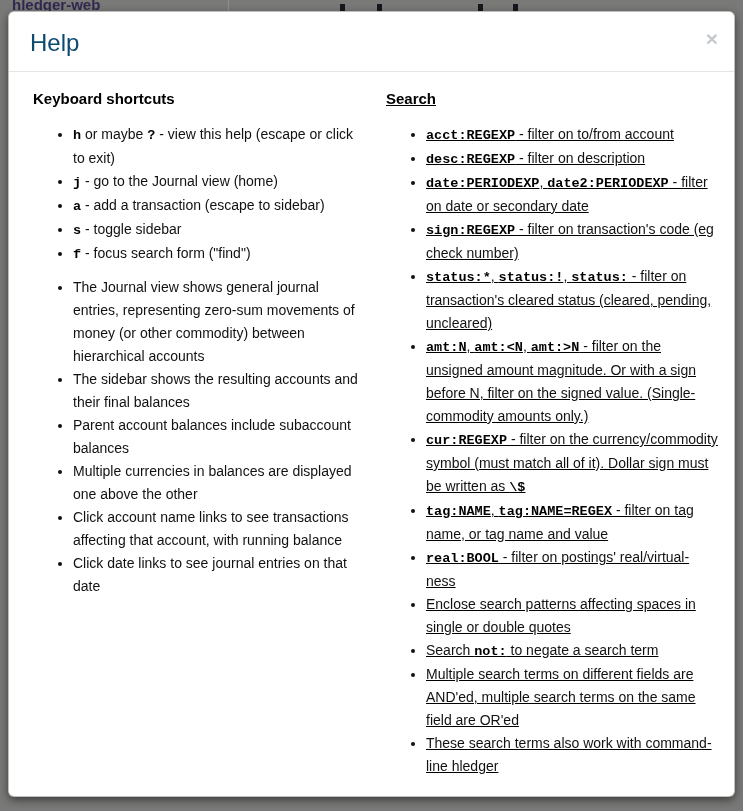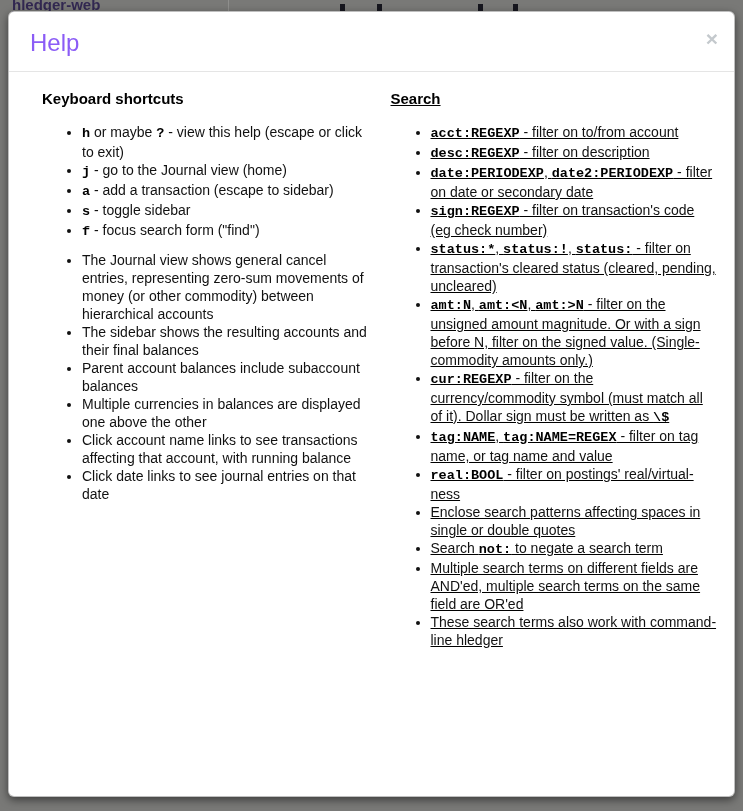--- a/index.html
+++ b/index.html
@@ -18,36 +18,36 @@
   .stub{position:absolute;top:4px;width:5px;height:8px;background:#16161e;}
   .stub.s1{left:340px;} .stub.s2{left:377px;} .stub.s3{left:478px;} .stub.s4{left:513px;}
 
   
   .modal{
     position:absolute;left:8px;top:11px;width:727px;height:786px;
     background:#ffffff;border-radius:6px;border:1px solid rgba(0,0,0,.25);
     box-shadow:0 3px 9px rgba(0,0,0,.5);box-sizing:border-box;overflow:hidden;
   }
   .modal-header{position:relative;padding:17px 20px 14px 21px;border-bottom:1px solid #e5e5e5;}
-  .modal-title{margin:0;font-size:24px;font-weight:400;color:#8b5cf6;line-height:28px;}
+  .modal-title{margin:0;font-size:24px;font-weight:400;color:#0c4a6e;line-height:28px;}
   .close-btn{
     position:absolute;right:16px;top:16px;
     background:none;border:none;padding:0;cursor:pointer;
     font-size:21px;font-weight:700;color:#c4c9cd;line-height:1;
     font-family:"Liberation Sans",sans-serif;
   }
-  .modal-body{display:flex;padding:12px 16px 20px 33px;box-sizing:border-box;}
+  .modal-body{display:flex;padding:12px 16px 20px 24px;box-sizing:border-box;}
   .col{flex:1 1 50%;min-width:0;}
   .col-left{padding-right:12px;}
   .col-right{padding-left:9px;text-decoration:underline;}
 
   .section h3{font-size:15px;font-weight:700;color:#000;margin:20px 0 16px 0;}
   .section:first-child h3{margin-top:6px;}
   .section ul{margin:0 0 10px 0;padding-left:40px;}
-  .section li{font-size:14px;line-height:18px;color:#111;}
+  .section li{font-size:14px;line-height:23px;color:#111;}
   .code-term{
     font-family:"Liberation Mono","DejaVu Sans Mono",monospace;
     font-weight:700;font-size:13.5px;color:#000;white-space:nowrap;
   }
 </style>
 </head>
 <body>
 
 <div class="backdrop-top">
   <a class="site-link" href="#">hledger-web</a>
@@ -70,21 +70,21 @@
           <ul>
             <li><span class="code-term">h</span><span> or maybe </span><span class="code-term">?</span><span> - view this help (escape or click to exit)</span></li>
             <li><span class="code-term">j</span><span> - go to the Journal view (home)</span></li>
             <li><span class="code-term">a</span><span> - add a transaction (escape to sidebar)</span></li>
             <li><span class="code-term">s</span><span> - toggle sidebar</span></li>
             <li><span class="code-term">f</span><span> - focus search form ("find")</span></li>
           </ul>
         </div>
         <div class="section">
           <ul>
-            <li><span>The Journal view shows general cancel entries, representing zero-sum movements of money (or other commodity) between hierarchical accounts</span></li>
+            <li><span>The Journal view shows general journal entries, representing zero-sum movements of money (or other commodity) between hierarchical accounts</span></li>
             <li><span>The sidebar shows the resulting accounts and their final balances</span></li>
             <li><span>Parent account balances include subaccount balances</span></li>
             <li><span>Multiple currencies in balances are displayed one above the other</span></li>
             <li><span>Click account name links to see transactions affecting that account, with running balance</span></li>
             <li><span>Click date links to see journal entries on that date</span></li>
           </ul>
         </div>
       </div>
     <div class="col col-right" id="col-right">
         <div class="section">

